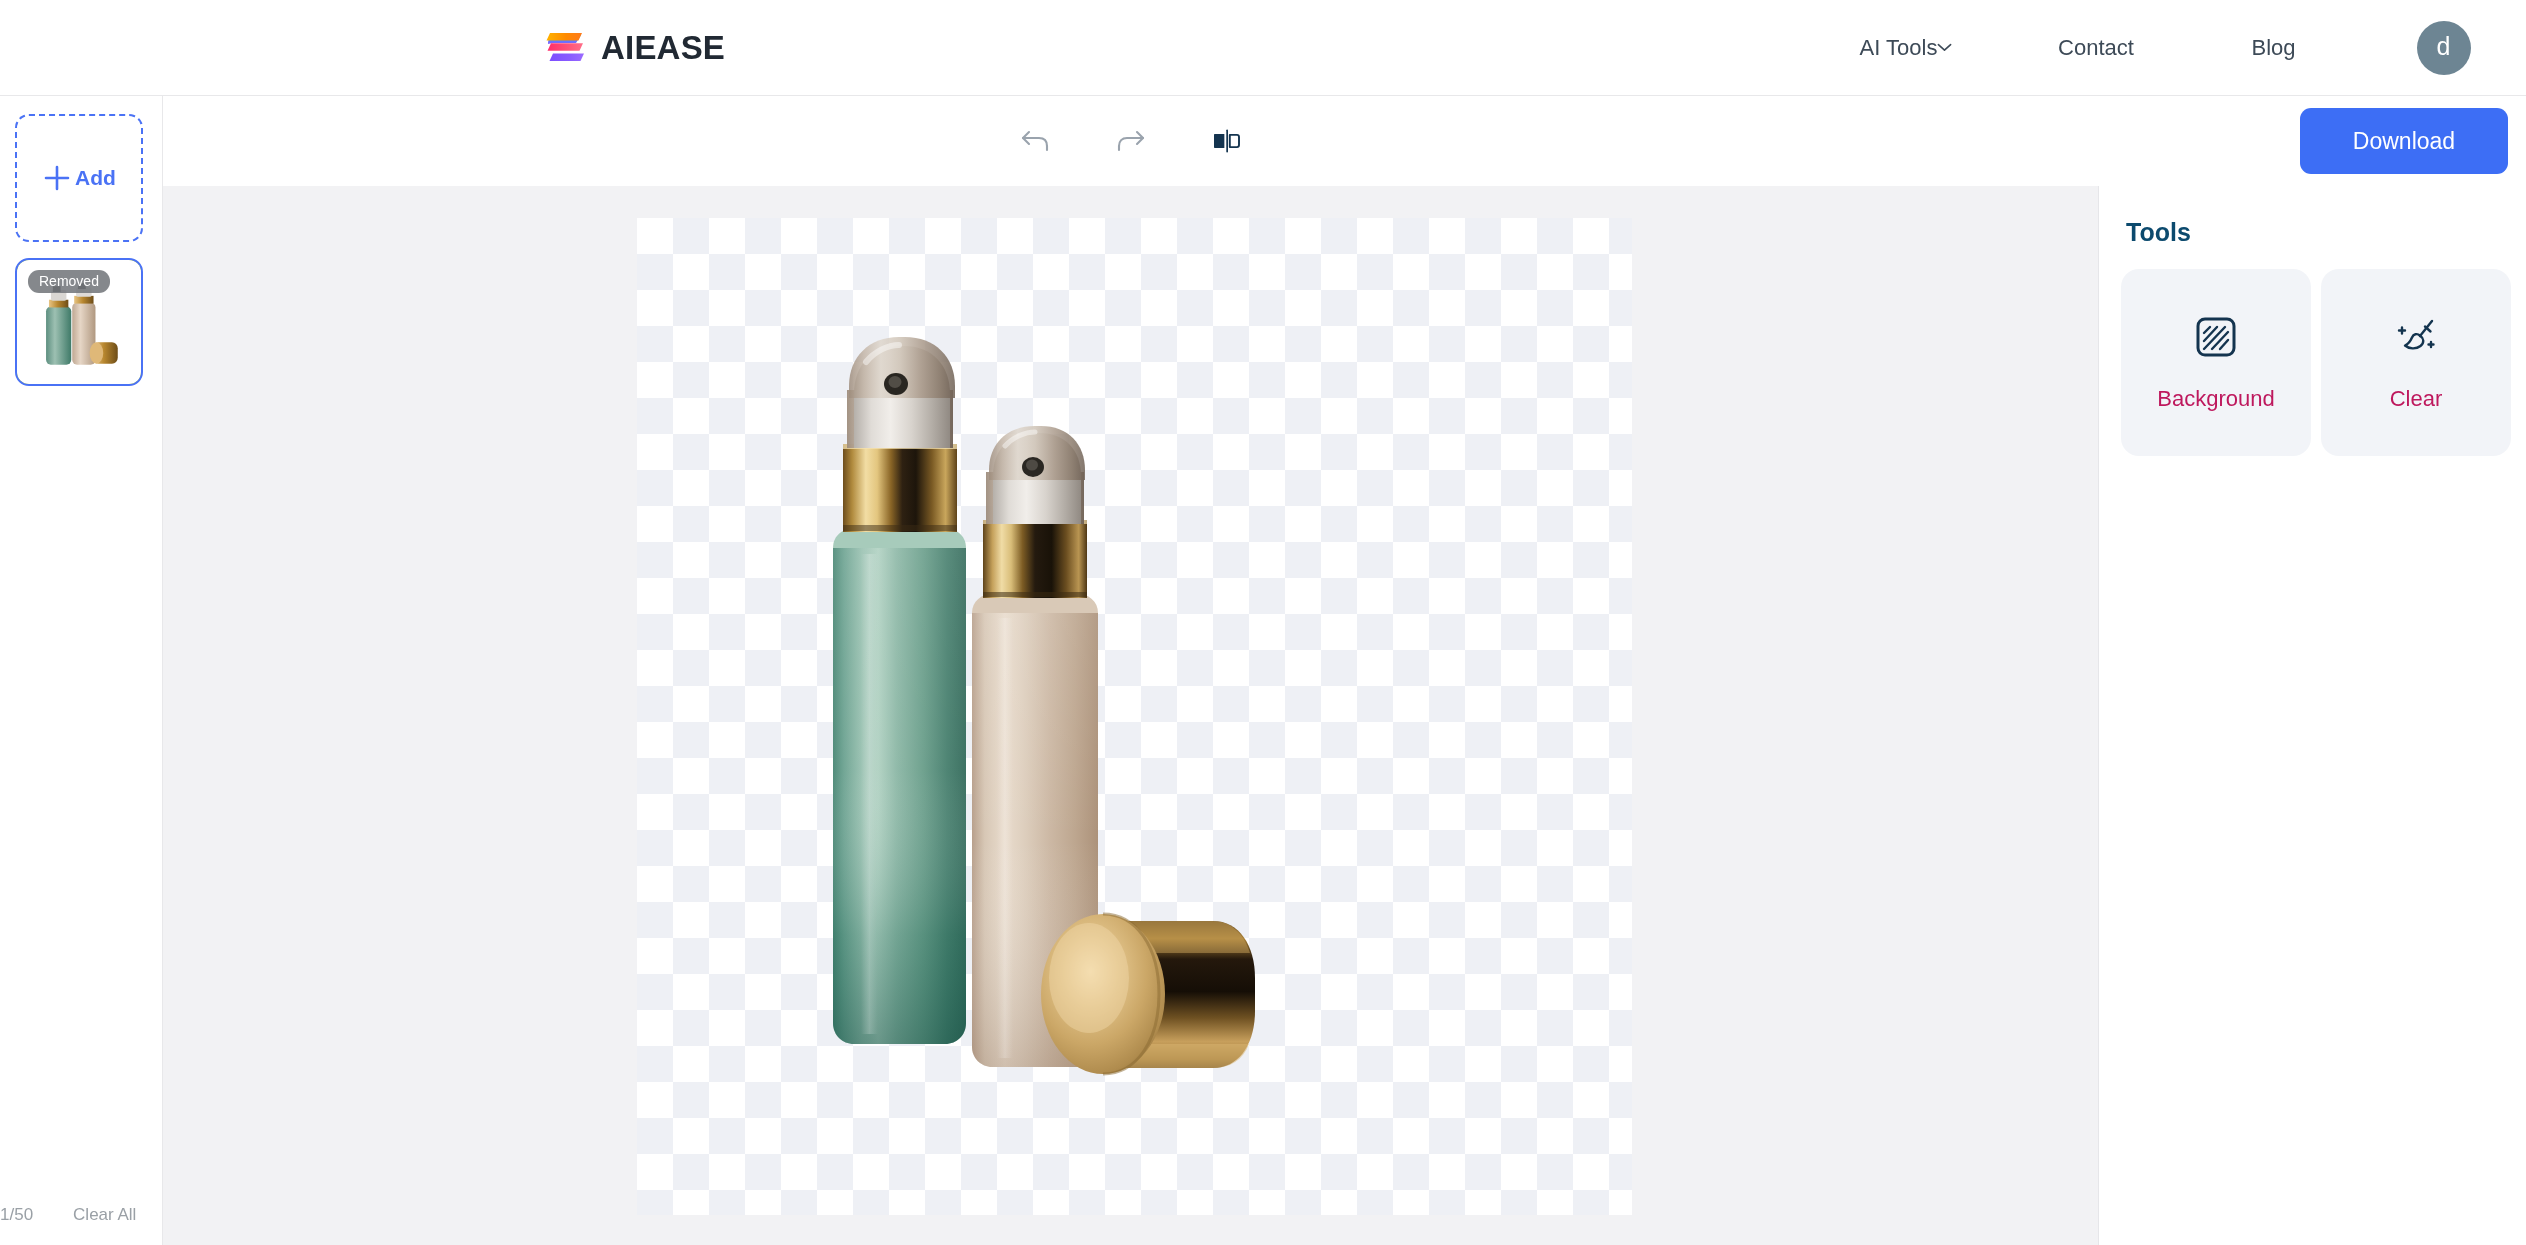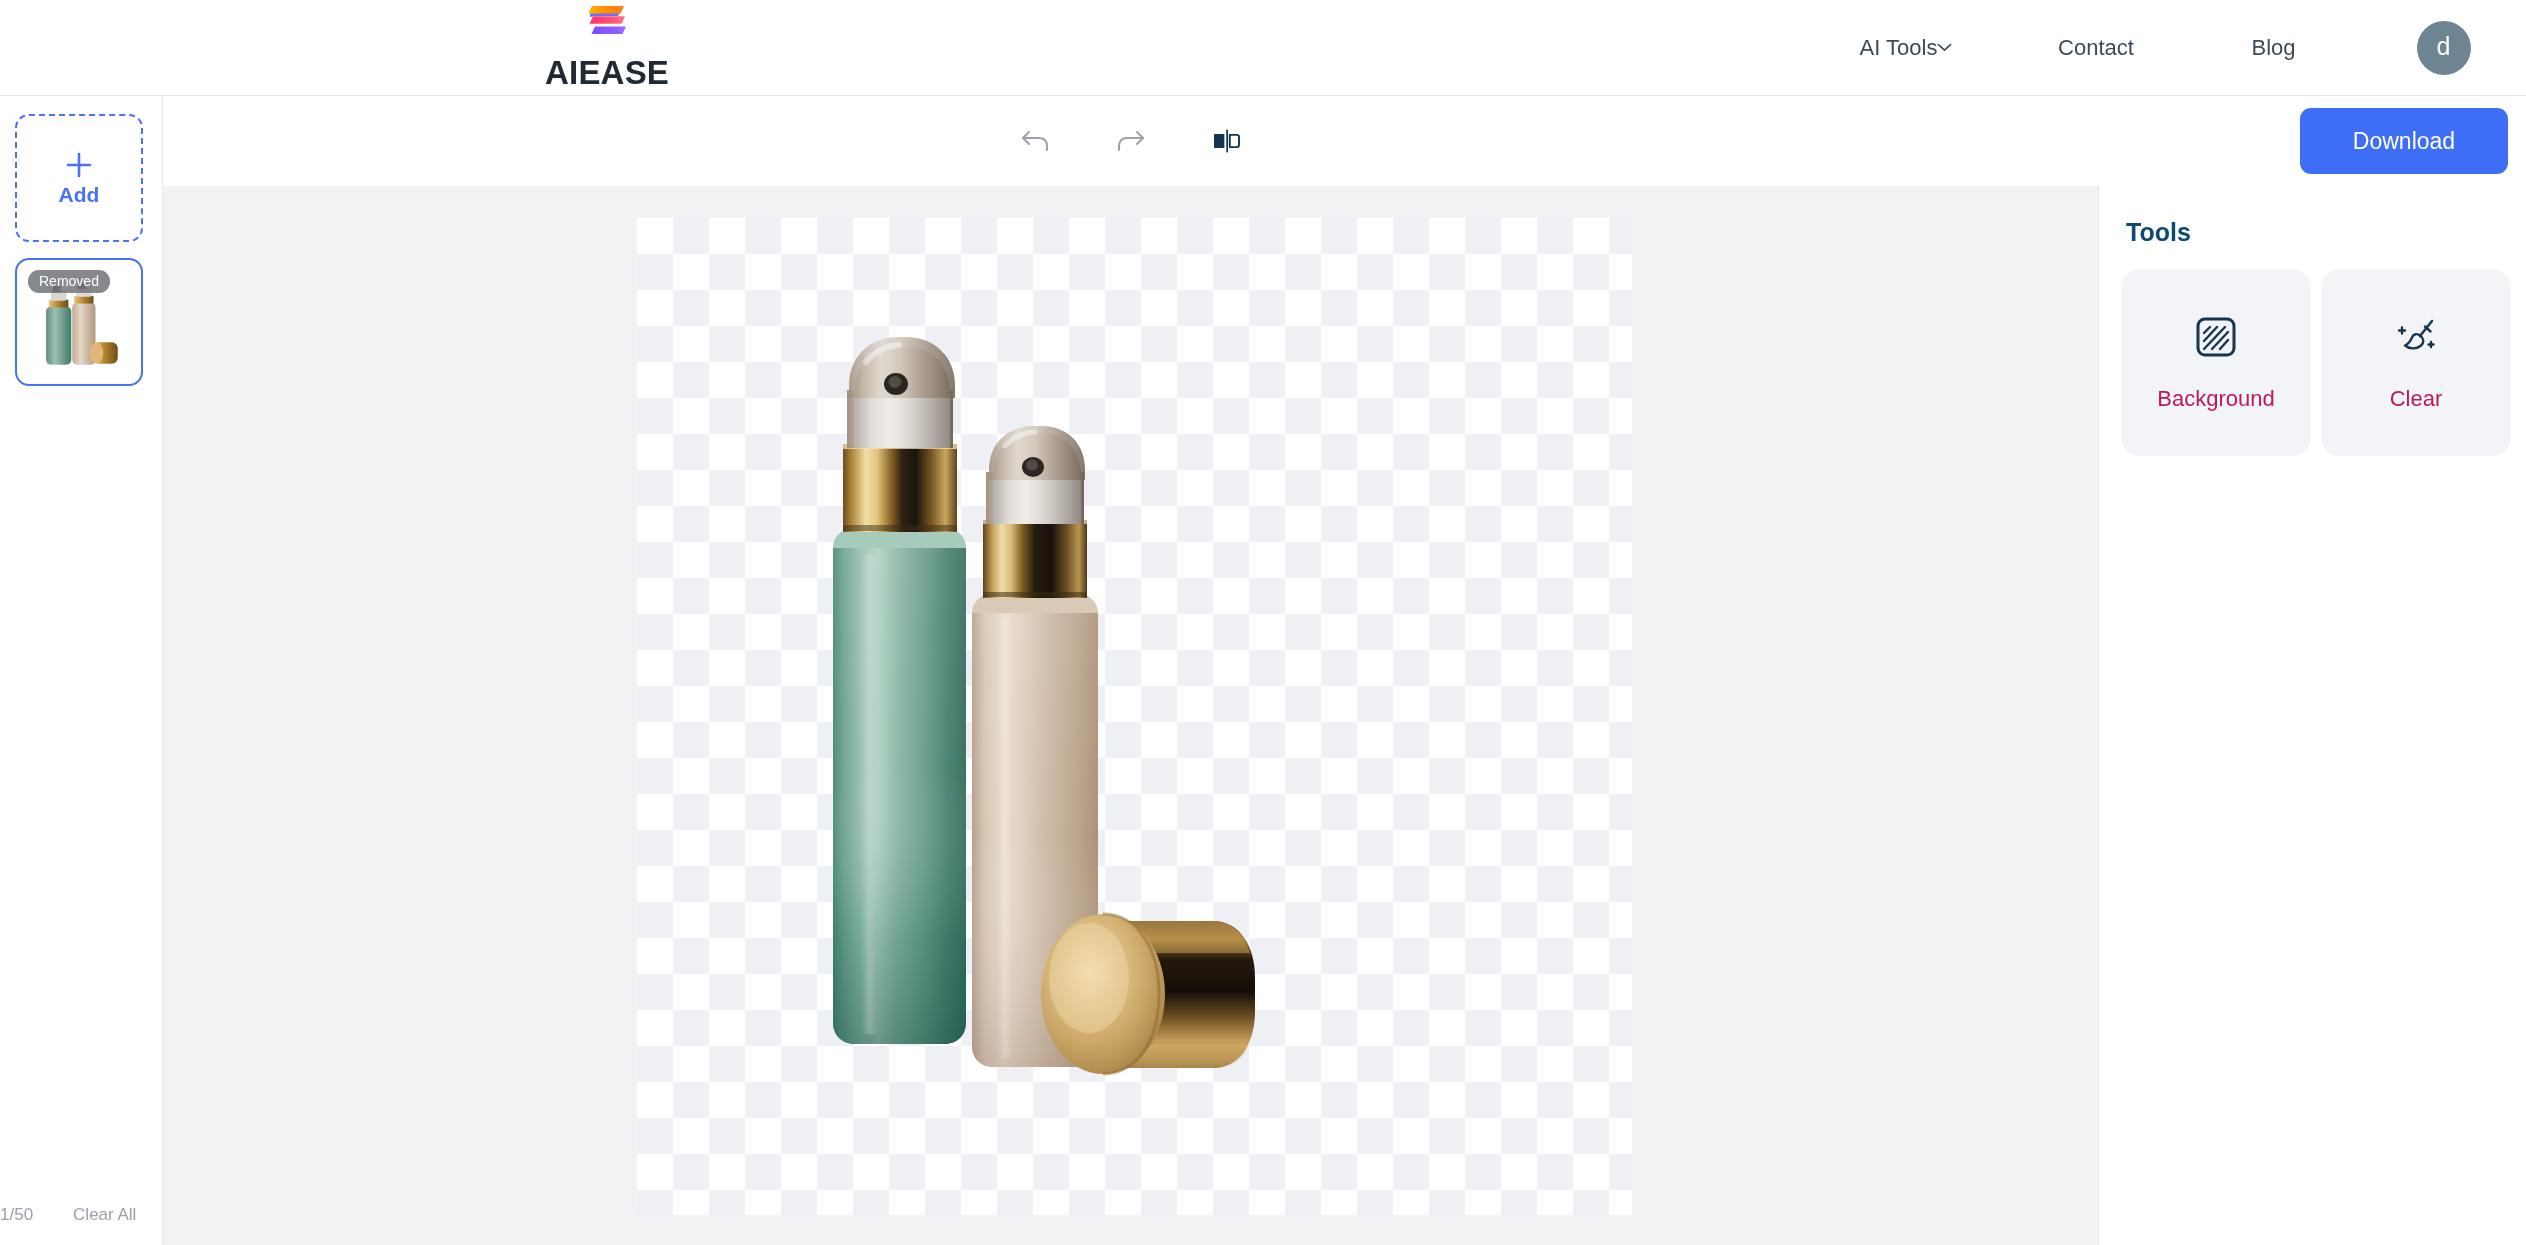--- a/index.html
+++ b/index.html
@@ -13,21 +13,21 @@
 
   
   .header {
     position: absolute; top: 0; left: 0; width: 2526px; height: 96px;
     background: #ffffff;
     border-bottom: 1px solid #e8e8ea;
     display: flex; align-items: center;
   }
   .brand {
     position: absolute; left: 545px; top: 50%; transform: translateY(-50%);
-    display: flex; align-items: center; gap: 16px; flex-direction: column;
+    display: flex; align-items: center; gap: 16px;
   }
   .brand-logo { width: 40px; height: 34px; display: block; }
   .brand-name {
     font-size: 33px; font-weight: 700; color: #212933;
     letter-spacing: 0.2px;
   }
   .nav {
     position: absolute; right: 0px; top: 50%; transform: translateY(-50%);
     display: flex; align-items: center;
   }
@@ -51,21 +51,21 @@
   }
 
   
   .sidebar {
     position: absolute; top: 96px; left: 0; width: 163px; height: 1149px;
     background: #ffffff; border-right: 1px solid #e8e8ea;
   }
   .add-tile {
     position: absolute; left: 15px; top: 18px; width: 128px; height: 128px;
     border: 2px dashed #4a72f5; border-radius: 14px;
-    display: flex; flex-direction: column; align-items: center; justify-content: center;
+    display: flex; flex-direction: row; align-items: center; justify-content: center;
     gap: 3px; cursor: pointer; background: #ffffff;
   }
   .plus-icon { width: 30px; height: 30px; display:block; }
   .add-label { font-size: 21px; font-weight: 700; color: #4a72f5; }
 
   .thumb-tile {
     position: absolute; left: 15px; top: 162px; width: 128px; height: 128px;
     border: 2px solid #4a72f5; border-radius: 14px;
     background: #4d7c0f; overflow: hidden; cursor: pointer;
   }

